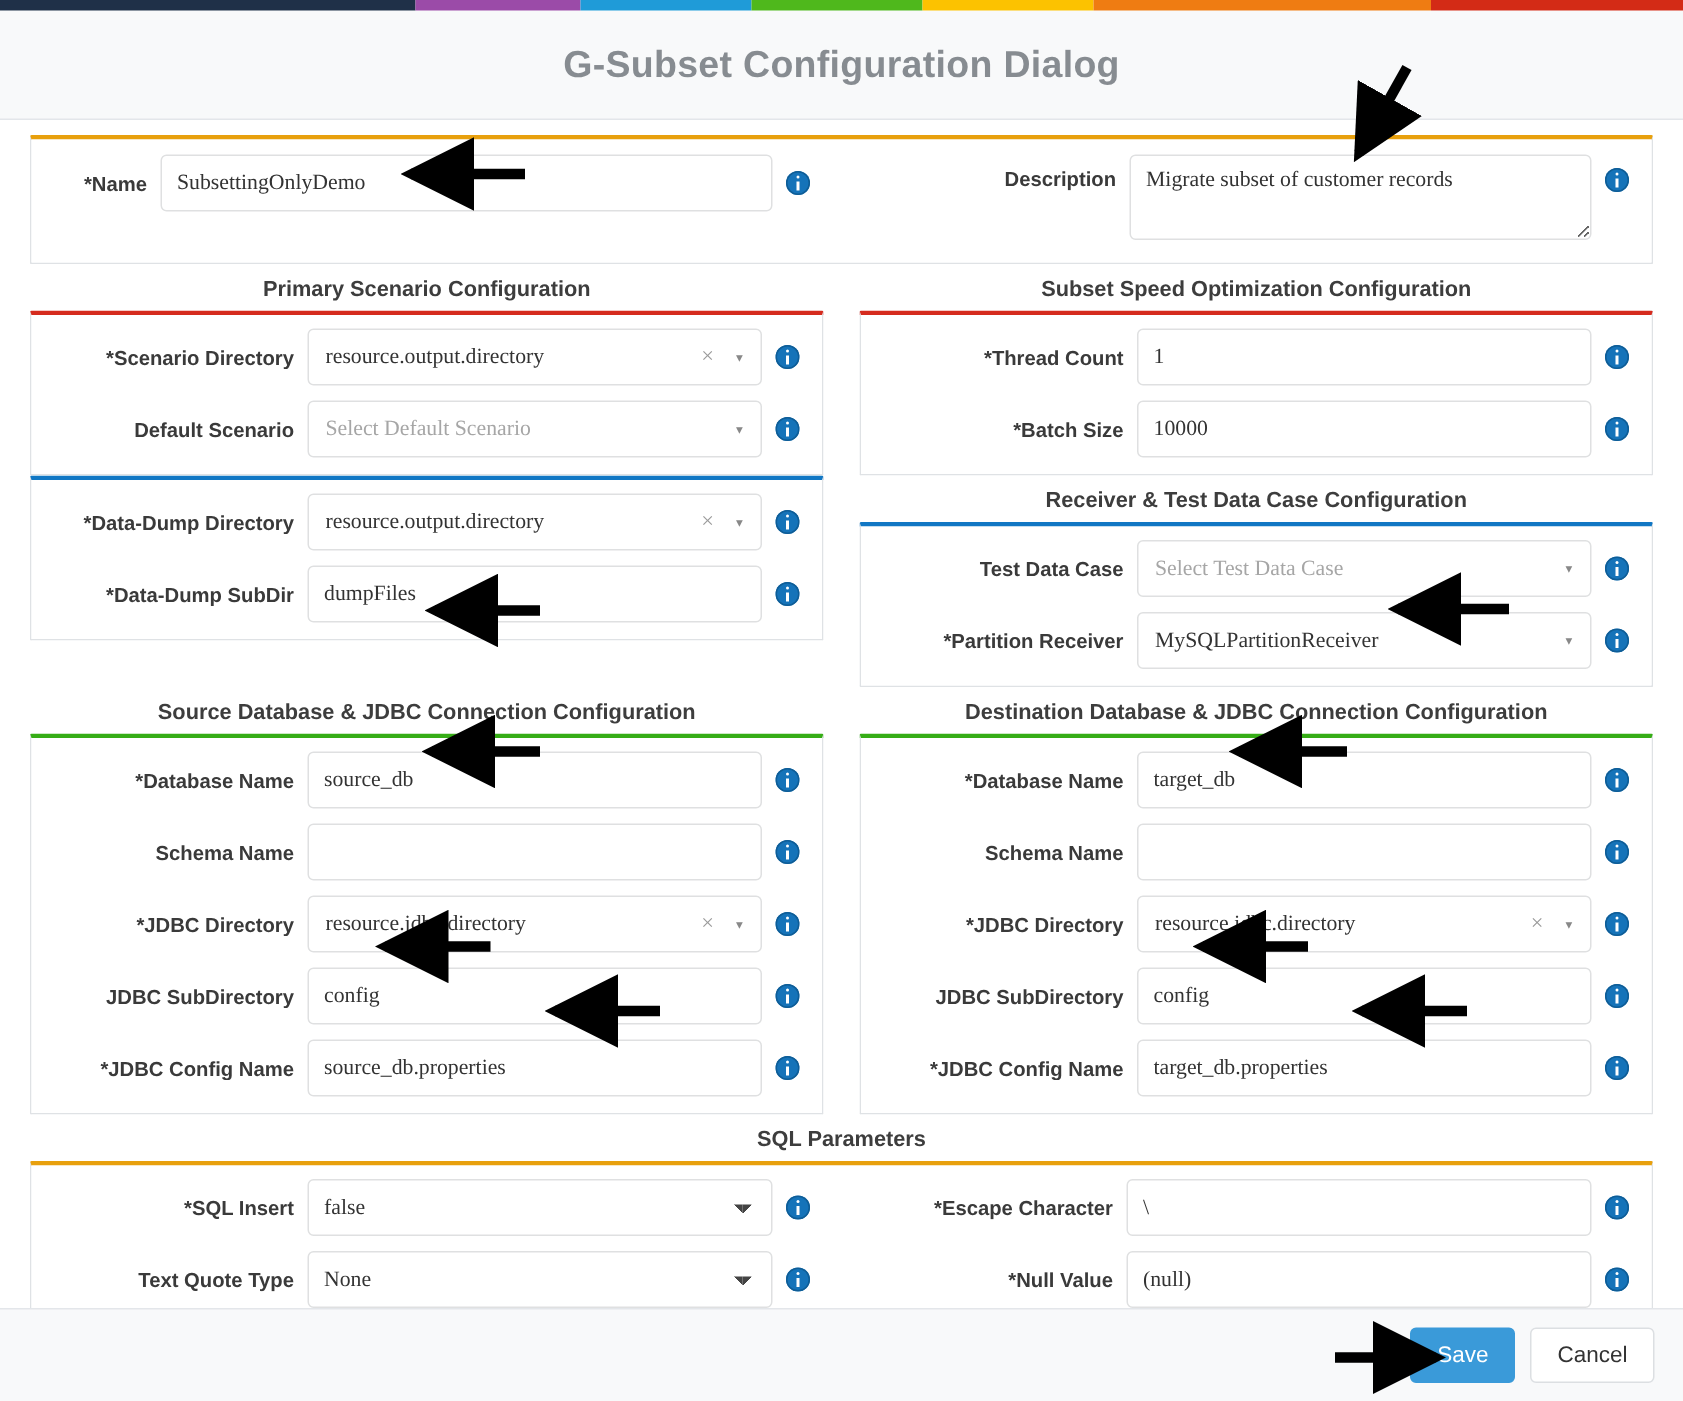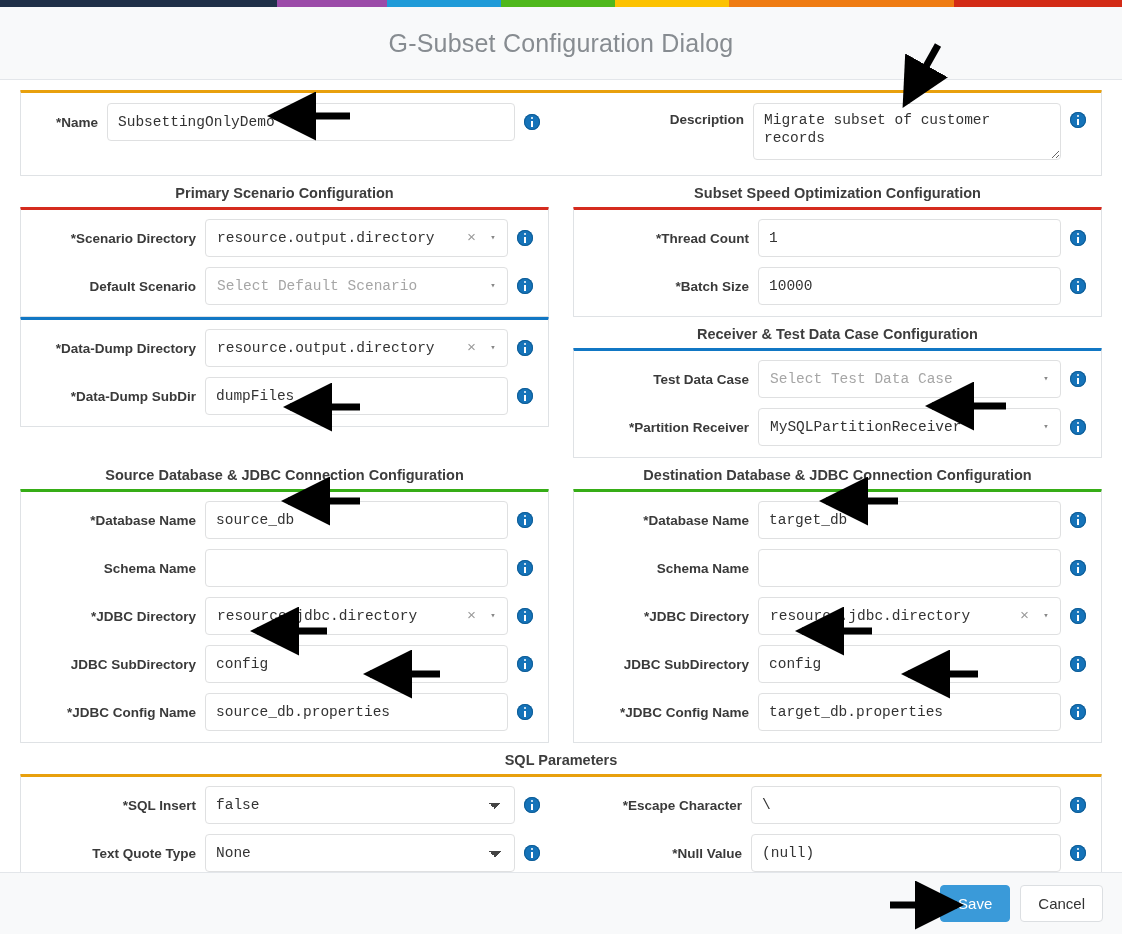--- a/index.html
+++ b/index.html
@@ -19,21 +19,21 @@
   #topbar div { height:100%; }
 
   
   #header {
     height:73px;
     background:#f8f9fa;
     border-bottom:1px solid #e3e6ea;
     display:flex; align-items:center; justify-content:center;
   }
   #header .title {
-    font-size:25px; font-weight:400; color:#878c91; letter-spacing:.2px;
+    font-size:25px; font-weight:700; color:#878c91; letter-spacing:.2px;
   }
 
   
   #content { padding:0 20px; }
 
   .panel {
     border:1px solid #dfe2e5;
     border-top-width:3px;
     background:#fff;
     padding:9px 6px 11px 6px;
@@ -72,21 +72,21 @@
   }
   .field .ctl { flex:1 1 auto; min-width:0; position:relative; }
   .field .info { flex:0 0 34px; text-align:center; }
 
   input.txt, .fauxselect, textarea.ta, select.nsel {
     width:100%;
     height:38px;
     border:1px solid #dfe0e1;
     border-radius:4px;
     background:#fff;
-    font-family:Liberation Mono, monospace;
+    font-family:Liberation Serif, serif;
     font-size:14.5px;
     color:#333;
     padding:0 10px;
     outline:none;
   }
   textarea.ta {
     height:57px; padding:7px 10px; resize:vertical; line-height:1.25;
   }
   select.nsel {
     -webkit-appearance:none; appearance:none;

